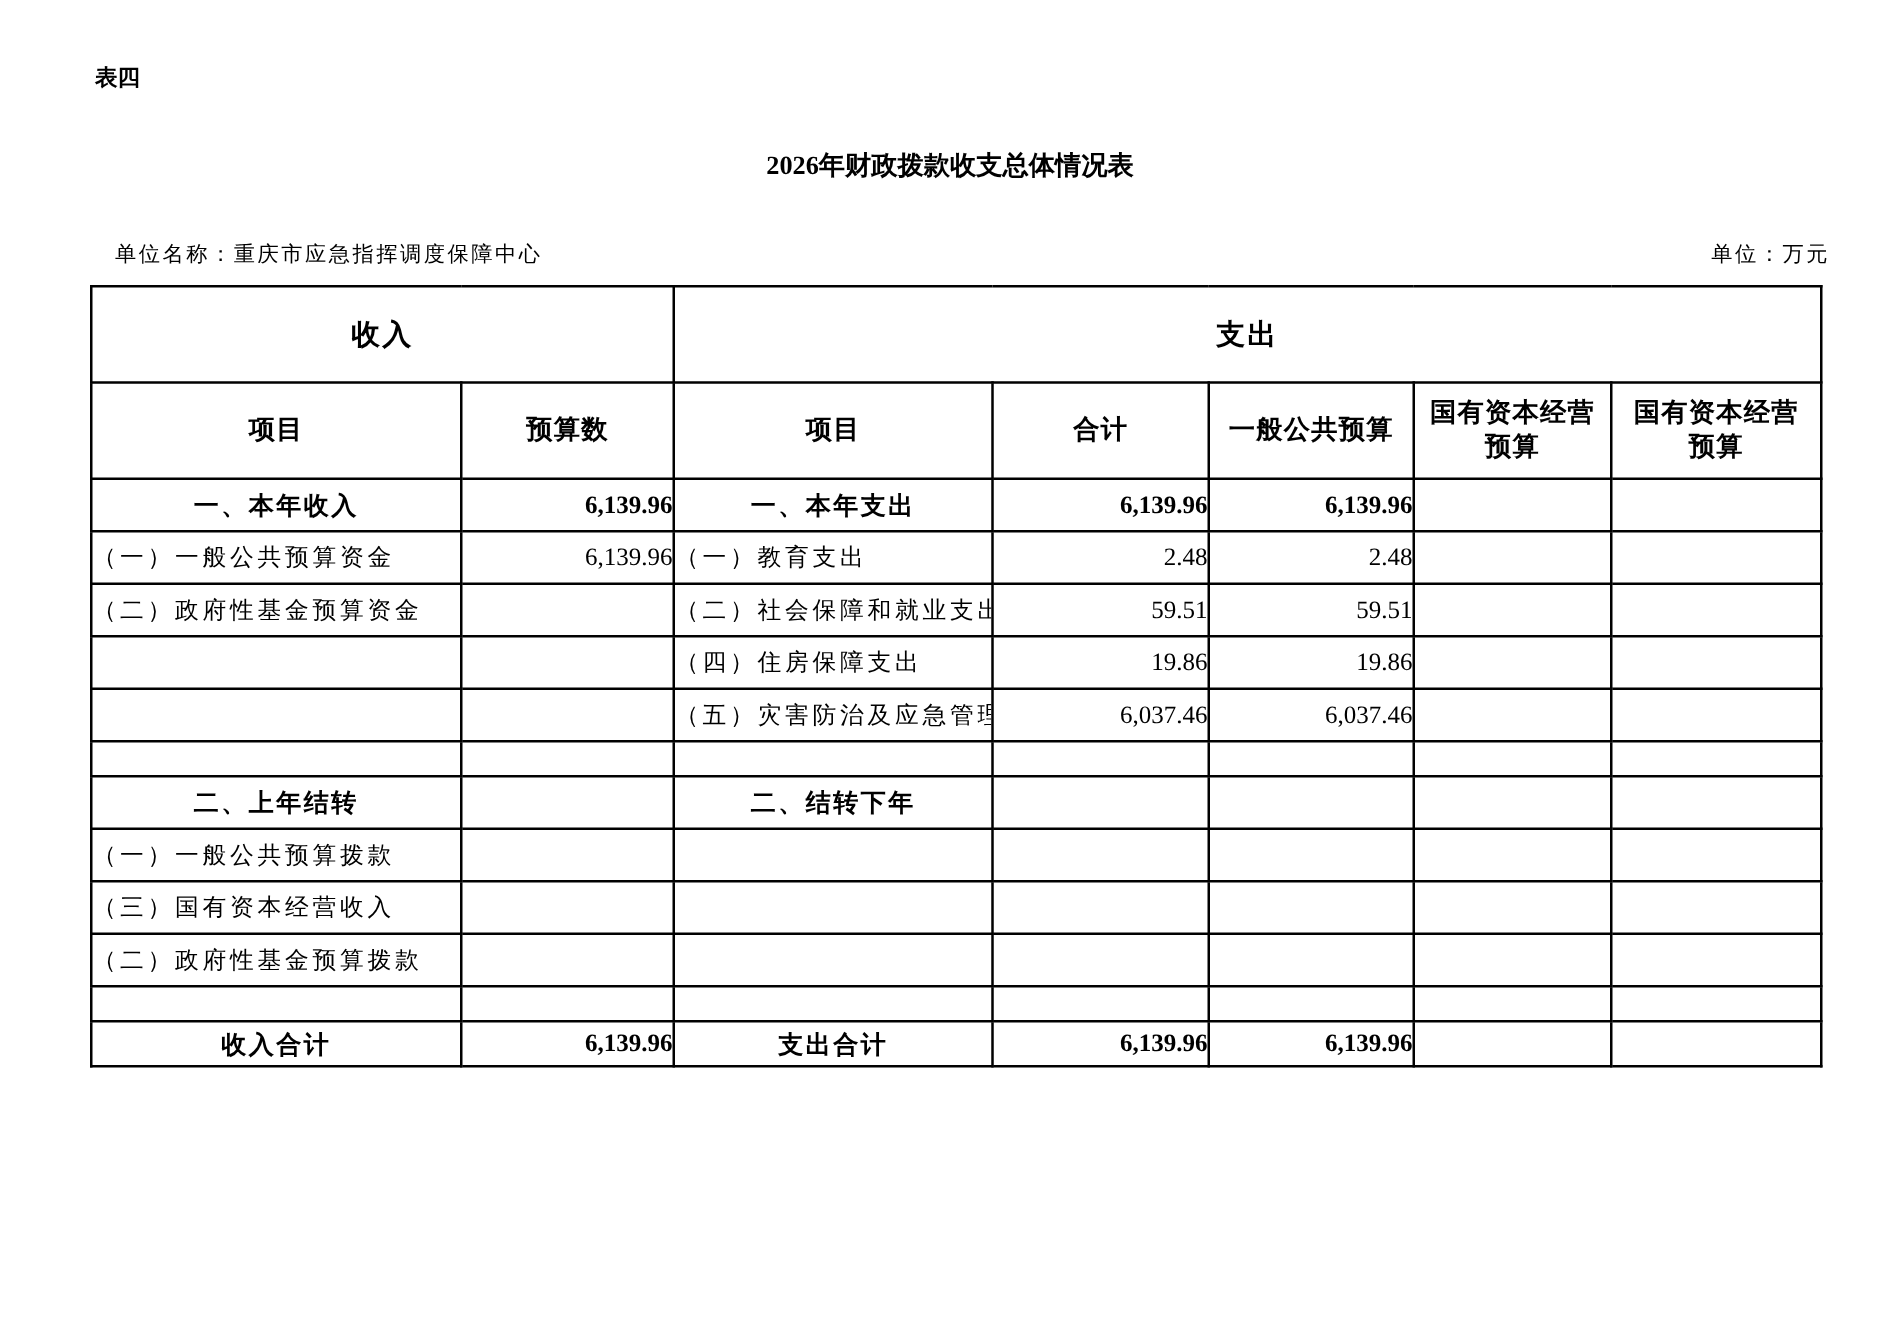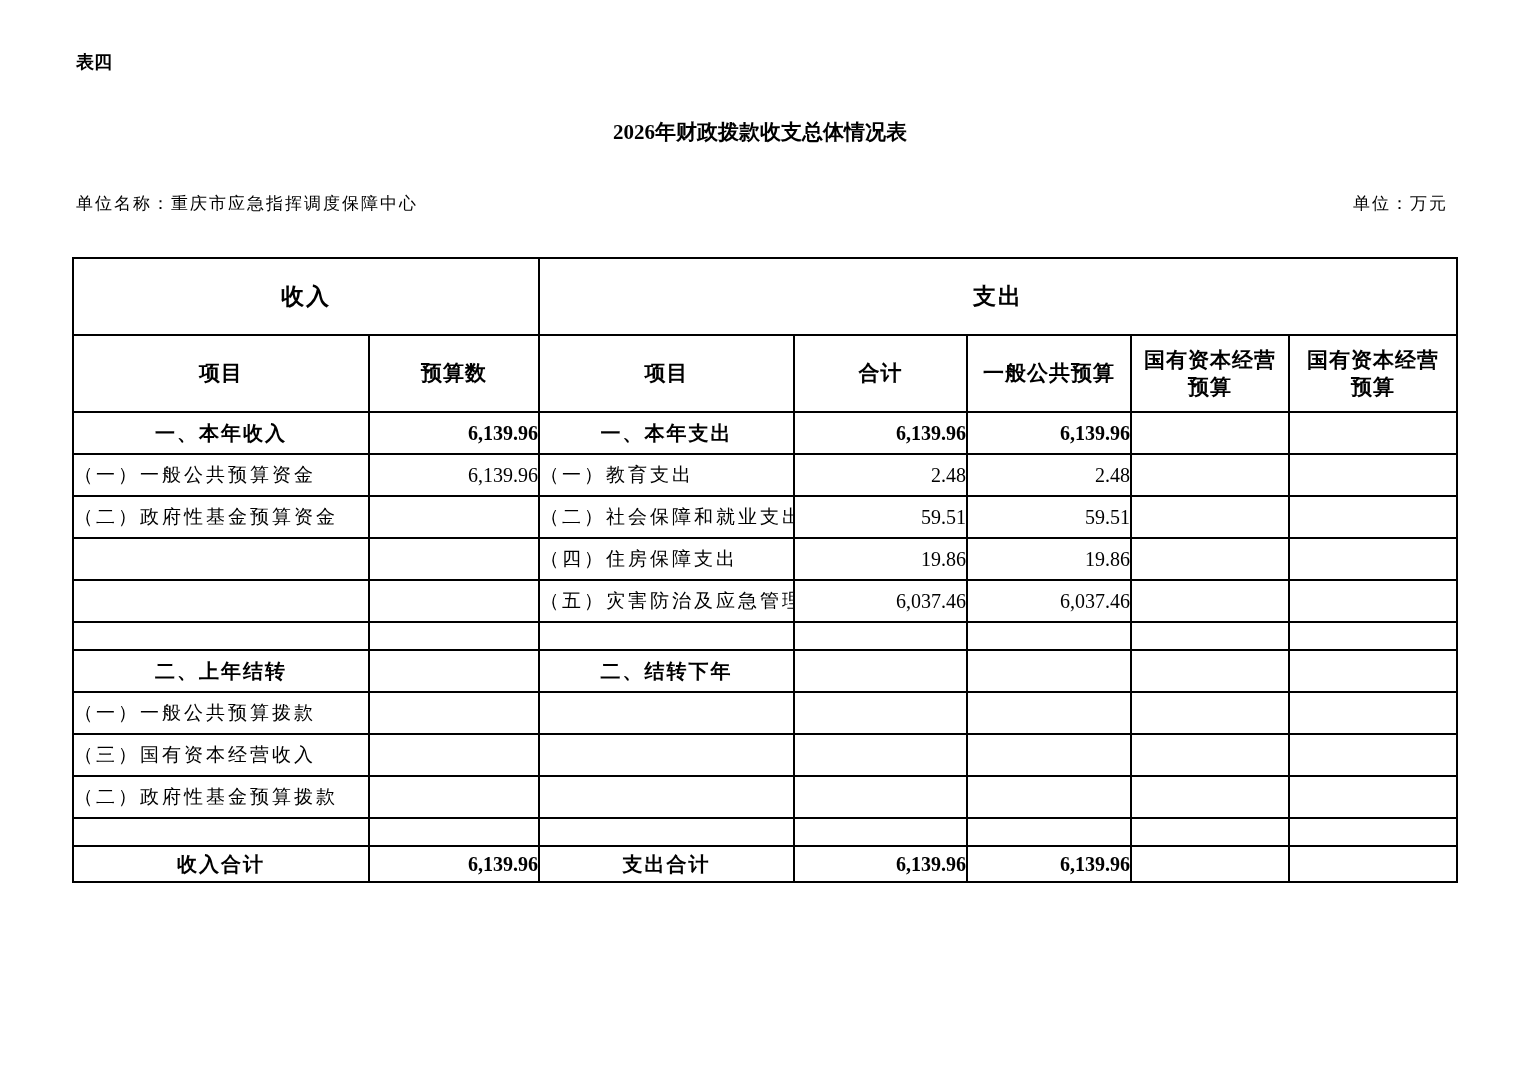--- a/index.html
+++ b/index.html
@@ -12,29 +12,28 @@
   .page-tag {
     position:absolute; left:76px; top:50px;
     font-family:"Liberation Sans", sans-serif;
     font-weight:bold; font-size:18px;
   }
   .page-title {
     position:absolute; left:0; top:118px; width:100%;
     text-align:center; font-weight:bold; font-size:21px;
   }
   .meta-row {
-    position:absolute; left:76px; top:192px; width:1372px;
+    position:absolute; left:92px; top:192px; width:1372px;
     display:flex; justify-content:space-between;
     font-size:17px; letter-spacing:2px;
   }
   table.budget {
     position:absolute; left:72px; top:228px; width:1384px;
     border-collapse:collapse; table-layout:fixed;
     background:#fff;
-    margin-top:29px;
   }
   table.budget td, table.budget th {
     border:2px solid #000;
     overflow:hidden; white-space:nowrap;
     vertical-align:middle;
     padding:0;
   }
   tr.group-header th {
     height:75px;
     font-family:"Liberation Sans", sans-serif;

